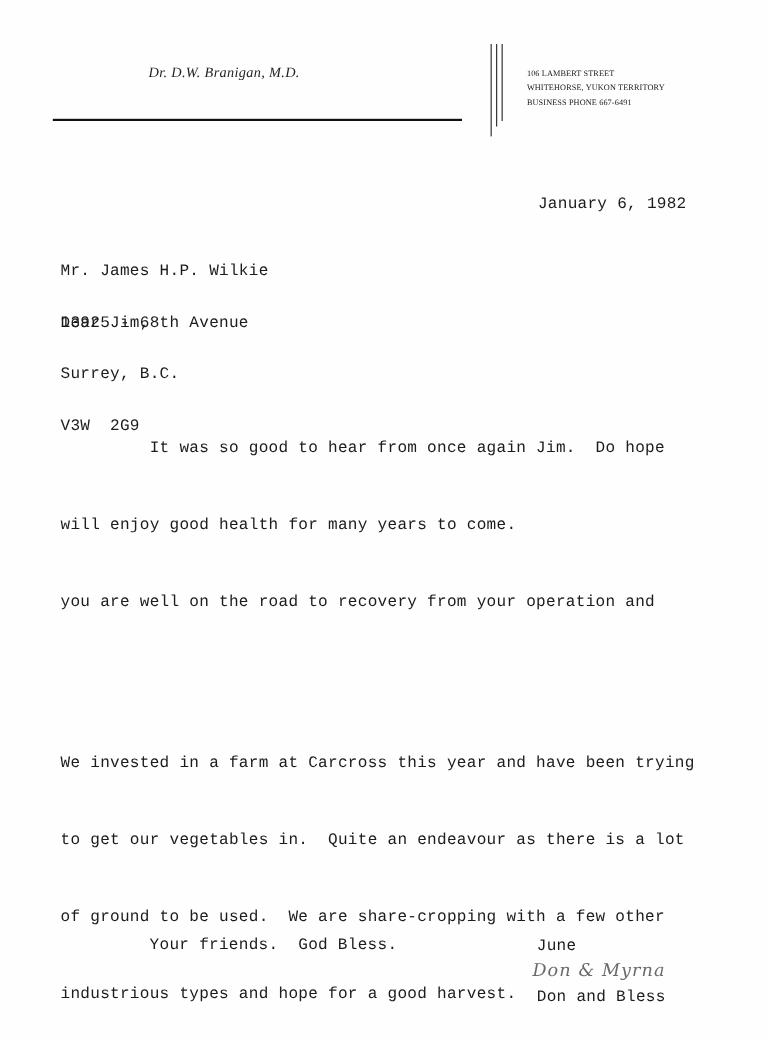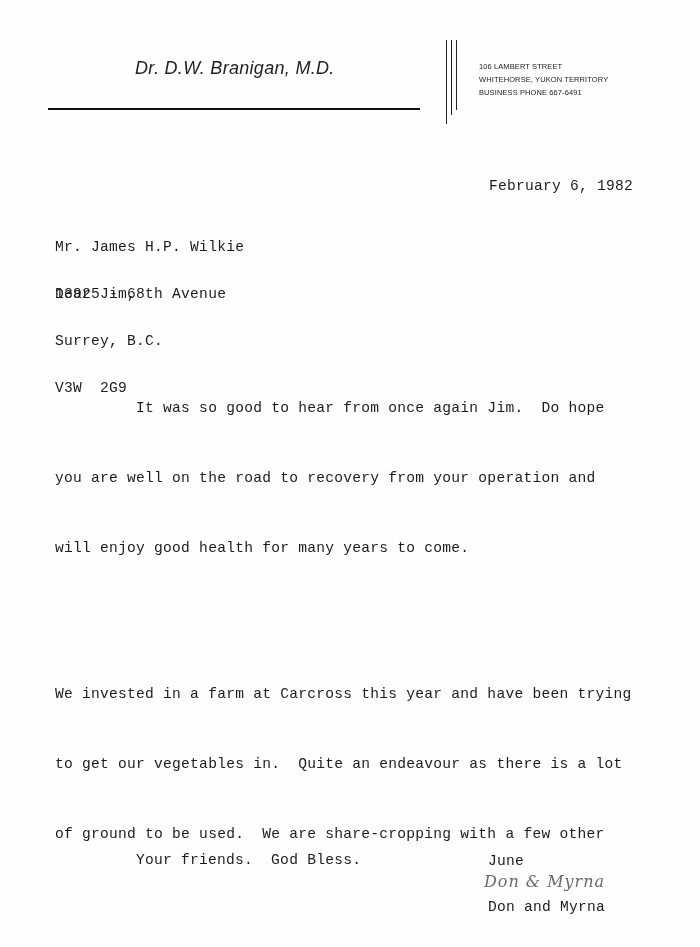--- a/index.html
+++ b/index.html
@@ -1,32 +1,32 @@
 <!DOCTYPE html>
 <html><head>
 <meta charset="utf-8">
 <style>
   html, body { margin: 0; padding: 0; background: #ffffff; }
   body { width: 700px; height: 947px; position: relative; overflow: hidden; color: #1a1a1a; }
   .page { position: absolute; left: 0; top: 0; width: 700px; height: 947px; background: #fefefe; }
   .letterhead-name {
     position: absolute; left: 135px; top: 58px;
-    font-family: Liberation Sans, sans-serif; font-style: italic; font-size: 18px; letter-spacing: 0.3px;
+    font-family: Liberation Serif, serif; font-style: italic; font-size: 13px; letter-spacing: 0.3px;
     color: #222;
   }
   .letterhead-rule {
     position: absolute; left: 48px; top: 108px; width: 372px; height: 2px; background: #111;
   }
   .vline { position: absolute; width: 1.3px; background: #222; }
   .vline.v1 { left: 446px; top: 40px; height: 84px; }
   .vline.v2 { left: 451px; top: 40px; height: 75px; }
   .vline.v3 { left: 456px; top: 40px; height: 70px; }
   .address-block {
     position: absolute; left: 479px; top: 60px;
-    font-family: Liberation Sans, sans-serif; font-size: 7.5px; line-height: 13px; color: #222;
+    font-family: Liberation Serif, serif; font-size: 7.5px; line-height: 13px; color: #222;
     letter-spacing: 0.1px;
   }
   .address-block div { white-space: nowrap; }
   .mono {
     font-family: "Liberation Mono", monospace; font-size: 14.6px; letter-spacing: 0.25px;
     color: #1c1c1c; white-space: pre;
   }
   .date { position: absolute; left: 489px; top: 178px; }
   .recipient { position: absolute; left: 55px; top: 209px; line-height: 15.6px; }
   .salutation { position: absolute; left: 55px; top: 286px; text-align: right; }
@@ -53,53 +53,54 @@
   <div class="vline v1"></div>
   <div class="vline v2"></div>
   <div class="vline v3"></div>
 
   <div class="address-block">
     <div>106 LAMBERT STREET</div>
     <div>WHITEHORSE, YUKON TERRITORY</div>
     <div>BUSINESS PHONE 667-6491</div>
   </div>
 
-  <div class="mono date">February 6, 1982</div>
+  <div class="mono date">January 6, 1982</div>
 
   <div class="mono recipient">
     <div>Mr. James H.P. Wilkie</div>
     <div>13925 - 68th Avenue</div>
     <div>Surrey, B.C.</div>
     <div>V3W  2G9</div>
   </div>
 
   <div class="mono salutation">Dear Jim,</div>
 
   <div class="mono body-text">
     <div class="para">
       <span class="ln">         It was so good to hear from once again Jim.  Do hope</span>
+      <span class="ln">will enjoy good health for many years to come.</span>
       <span class="ln">you are well on the road to recovery from your operation and</span>
-      <span class="ln">will enjoy good health for many years to come.</span>
     </div>
     <div class="para">
       <span class="ln">We invested in a farm at Carcross this year and have been trying</span>
       <span class="ln">to get our vegetables in.  Quite an endeavour as there is a lot</span>
       <span class="ln">of ground to be used.  We are share-cropping with a few other</span>
+      <span class="ln">industrious types and hope for a good harvest.</span>
     </div>
     <div class="para">
       <span class="ln">         The Atlin Centre will be opening this year on July 1st</span>
       <span class="ln">with the arrival of our manager/healers from Ottawa around the</span>
       
       
       
     </div>
     
     
     
   </div>
 
   <div class="mono closing">Your friends.  God Bless.</div>
 
   <div class="mono love">June</div>
   <div class="signature">Don &amp; Myrna</div>
-  <div class="mono signed-names">Don and Myrna</div>
+  <div class="mono signed-names">Don and Bless</div>
 
 </div>
 
 </body></html>

